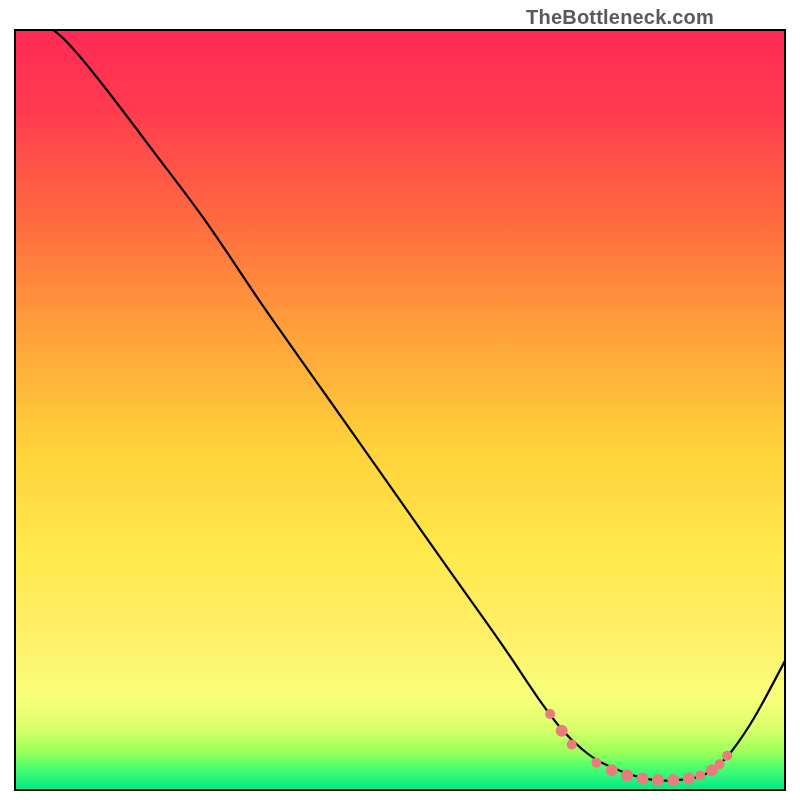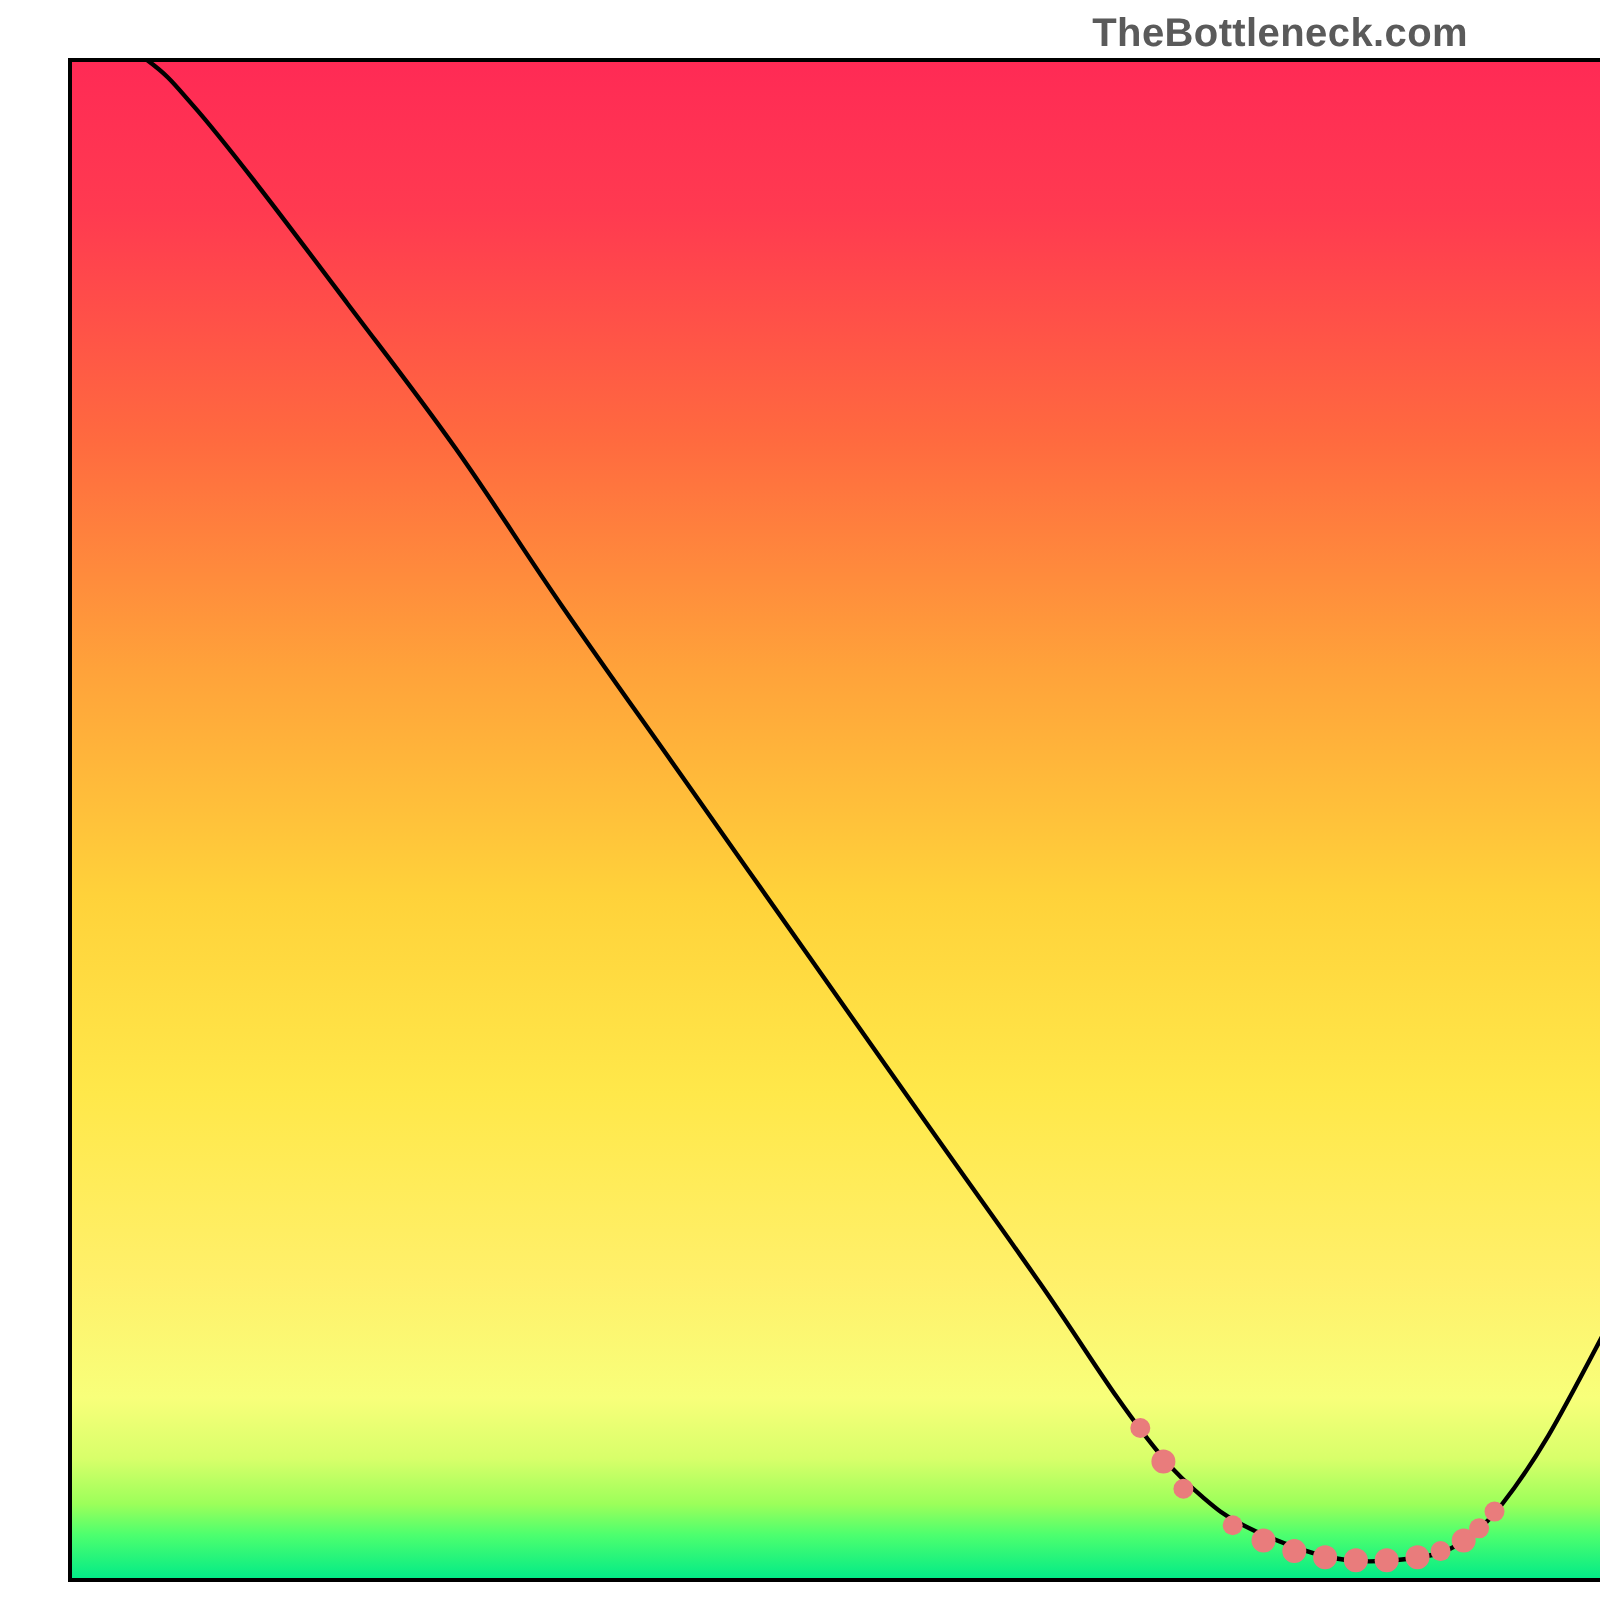--- a/index.html
+++ b/index.html
@@ -8,21 +8,20 @@
     width: 800px;
     height: 800px;
     background: #ffffff;
     font-family: Arial, Helvetica, sans-serif;
     overflow: hidden;
   }
   .container {
     position: relative;
     width: 728px;
     height: 800px;
-    margin-left: 20px;
   }
   .watermark {
     position: absolute;
     top: 6px;
     right: 14px;
     color: #5a5a5a;
     font-size: 20px;
     font-weight: 600;
     z-index: 10;
     letter-spacing: 0.2px;

